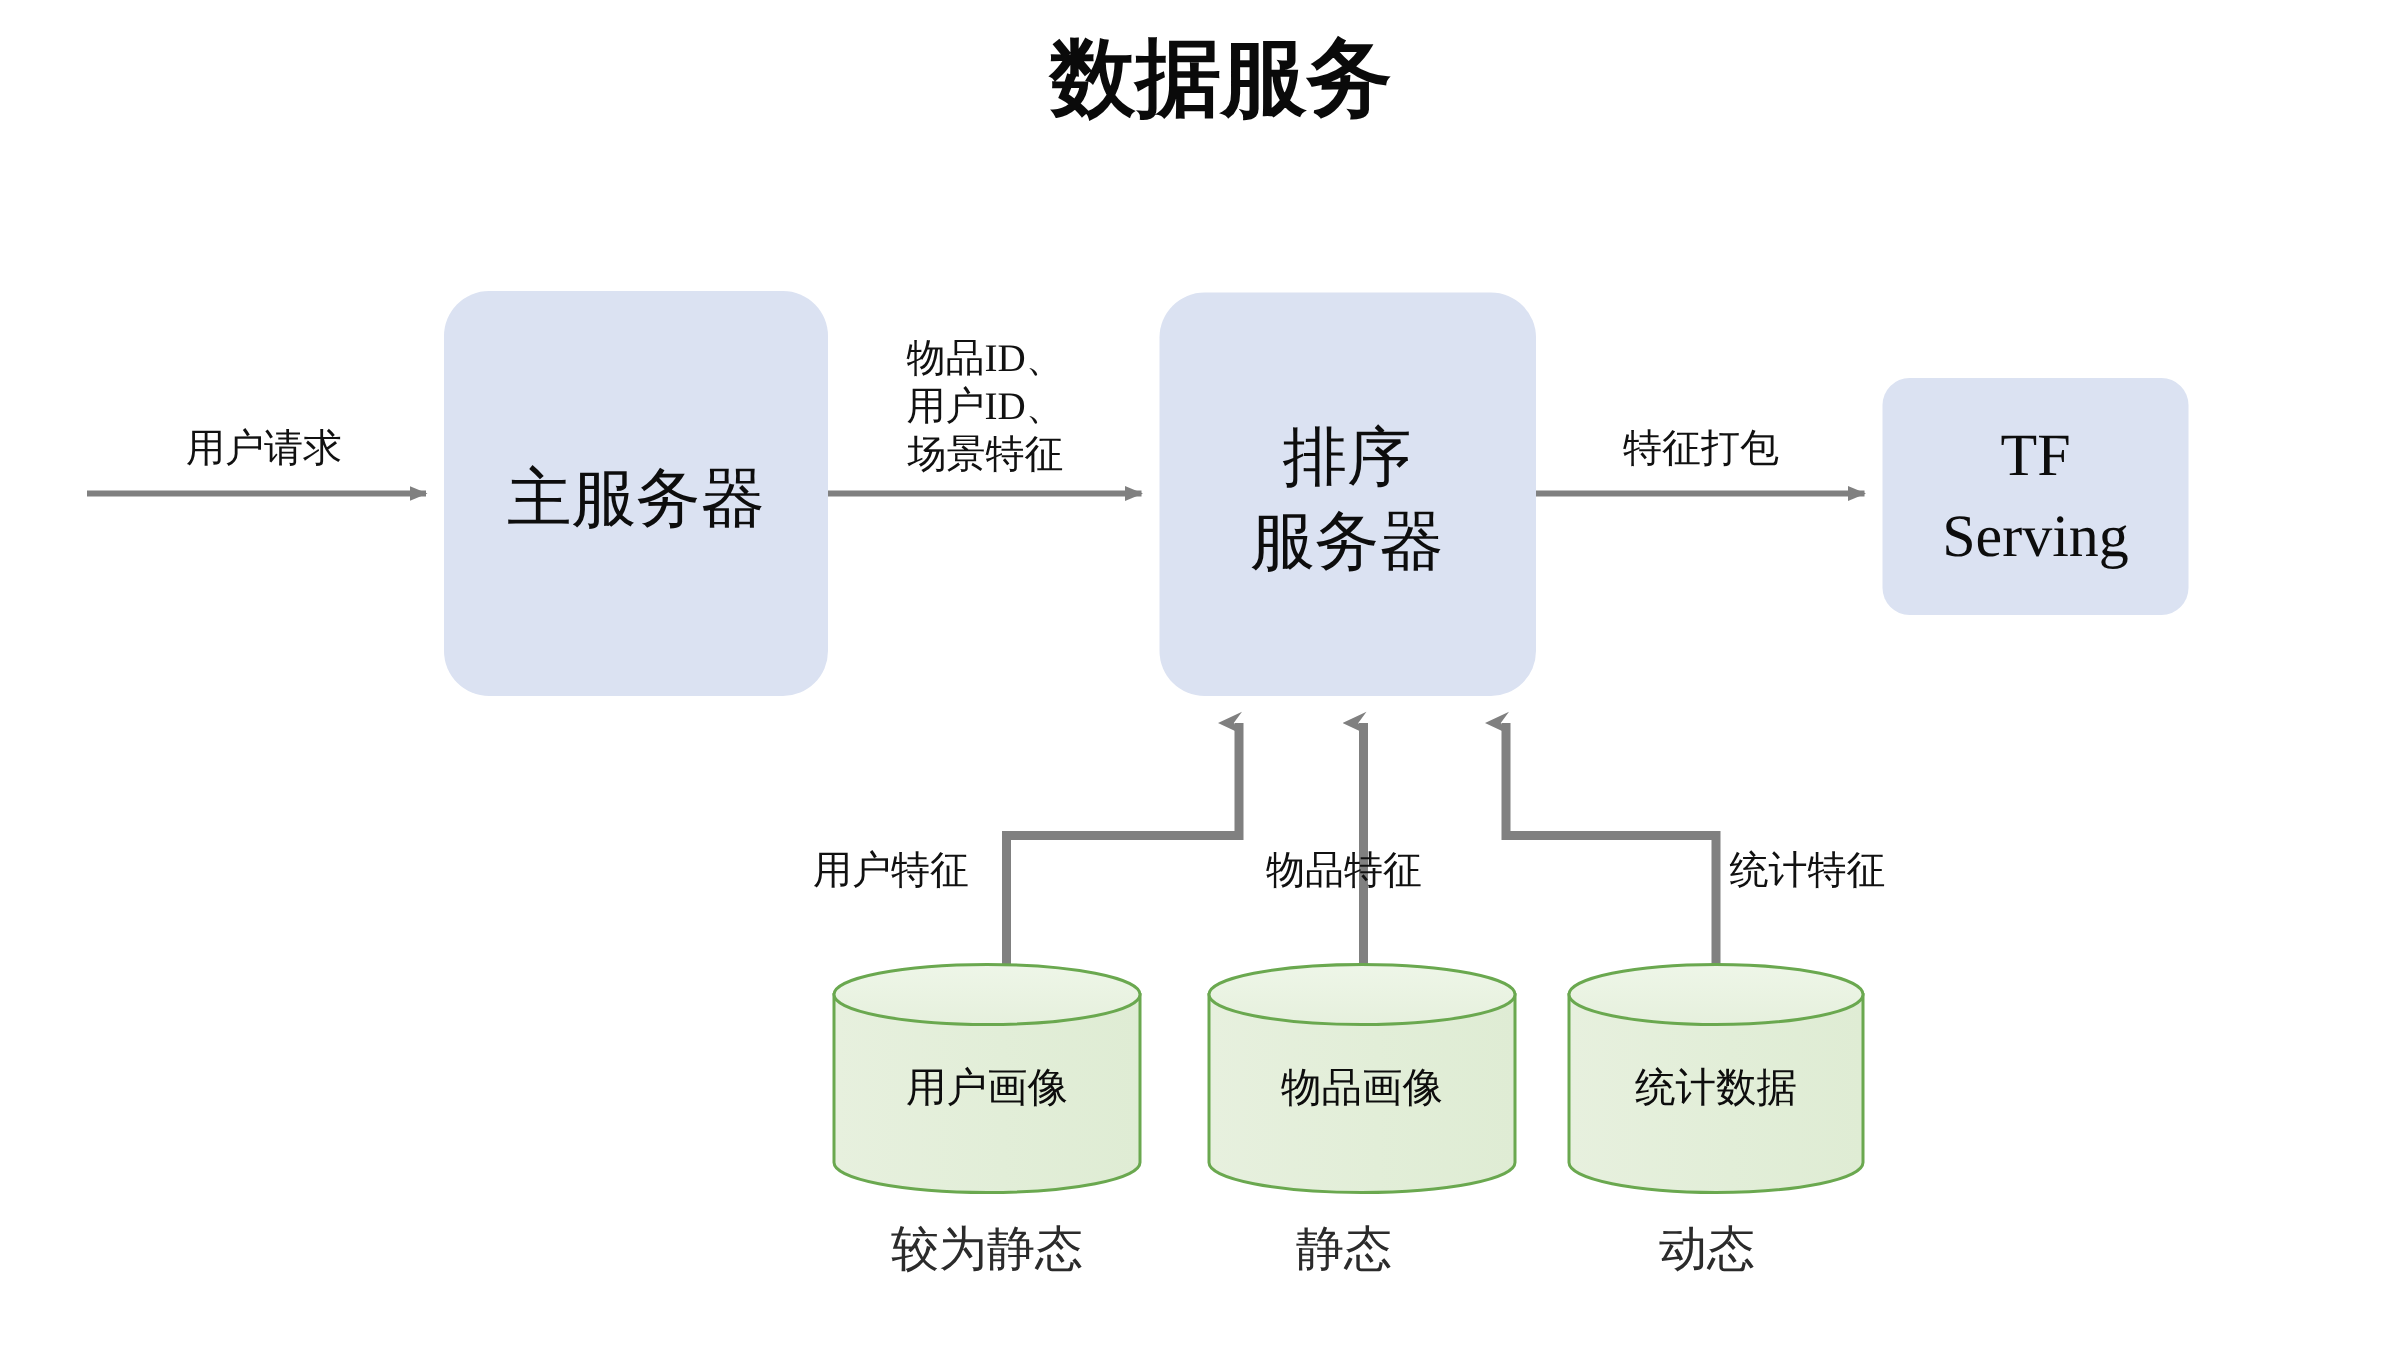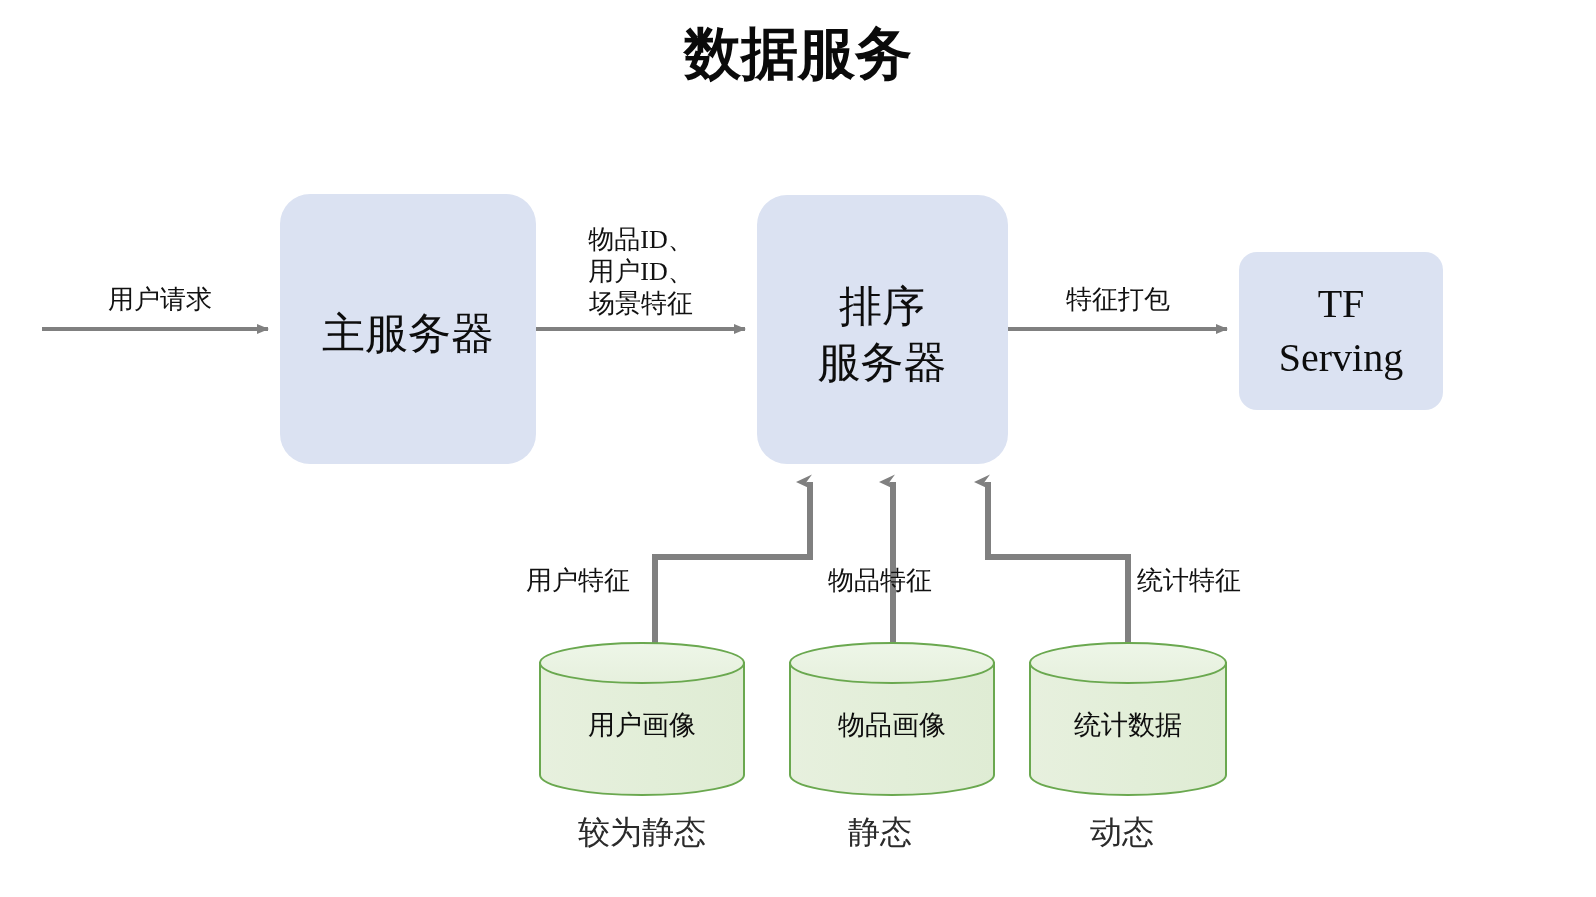--- a/index.html
+++ b/index.html
@@ -9,21 +9,21 @@
   }
   body {
     width: 1596px;
     height: 897px;
     font-family: "Liberation Serif", "DejaVu Serif", serif;
     overflow: hidden;
     position: relative;
   }
   #diagram-root {
     position: absolute;
-    left: 0;
+    left: 16px;
     top: 0;
     width: 1385px;
     height: 897px;
   }
   svg { display: block; }
   .node-label {
     font-family: "Liberation Serif", "DejaVu Serif", serif;
     fill: #0d0d0d;
     text-anchor: middle;
     dominant-baseline: central;

